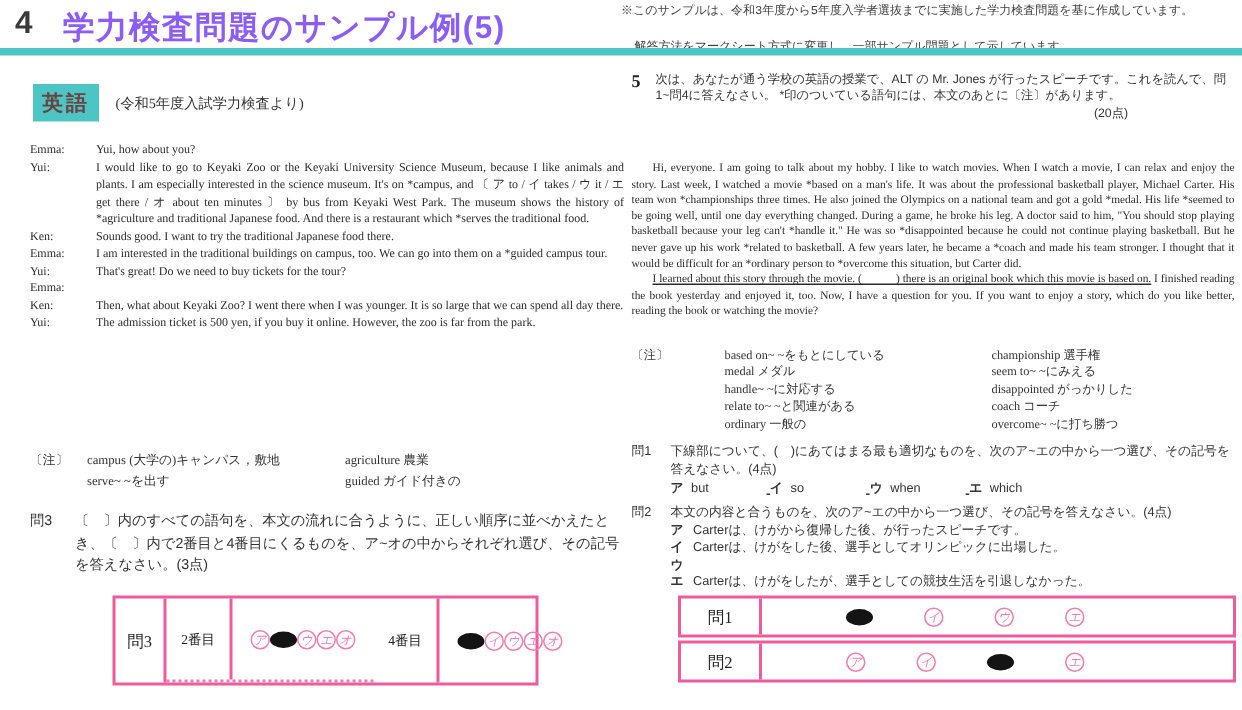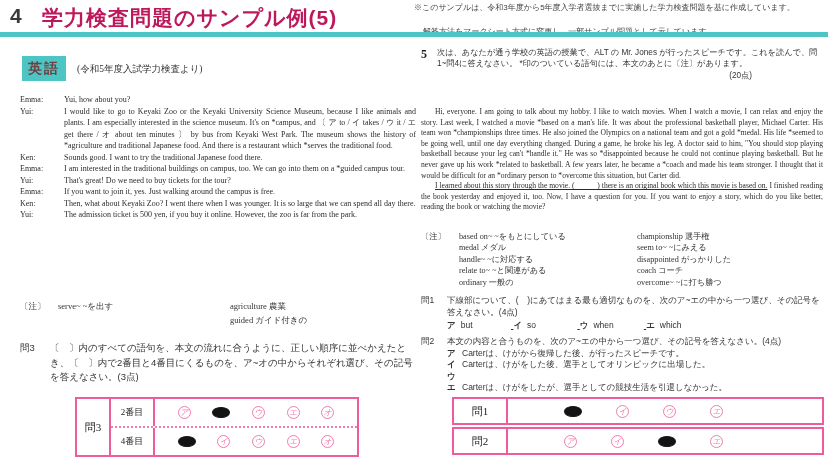--- a/index.html
+++ b/index.html
@@ -2,23 +2,23 @@
 <html><head>
 <meta charset="utf-8">
 <style>
   html,body{margin:0;padding:0;}
   body{
     width:828px;height:473px;position:relative;overflow:hidden;
     background:#ffffff;font-family:"Liberation Serif", serif;color:#2e2e2e;
   }
   
   .h-num{position:absolute;left:10px;top:4px;font:bold 21px "Liberation Sans",sans-serif;color:#3a3a3a;}
-  .h-title{position:absolute;left:42px;top:4px;font:bold 21px "Liberation Sans",sans-serif;color:#be185d;letter-spacing:1px;}
+  .h-title{position:absolute;left:42px;top:4px;font:bold 21px "Liberation Sans",sans-serif;color:#8b5cf6;letter-spacing:1px;}
   .h-bar{position:absolute;left:0;top:32px;width:828px;height:5px;background:#4ec5c5;}
-  .h-note{position:absolute;left:414px;top:3px;width:412px;font-family:Liberation Sans, sans-serif;font-size:8px;line-height:10px;color:#3f3f3f;}
+  .h-note{position:absolute;left:414px;top:3px;width:412px;font-family:Liberation Mono, monospace;font-size:8px;line-height:10px;color:#3f3f3f;}
   .h-note .l2{padding-left:9px;margin-top:14px;}
   
   .badge{position:absolute;left:22px;top:56px;width:44px;height:25px;background:#4ec5c5;
          color:#6b4242;font:bold 14px "Liberation Sans",sans-serif;letter-spacing:2px;
          display:flex;align-items:center;justify-content:center;}
   .source{position:absolute;left:77px;top:63px;font-size:9.5px;color:#333;}
   .dialogue{position:absolute;left:20px;top:94px;width:396px;font-size:8px;line-height:11.5px;color:#2c2c2c;}
   .d-row{display:flex;}
   .d-sp{width:44px;flex-shrink:0;}
   .d-tx{flex:1;text-align:justify;}
@@ -29,21 +29,21 @@
   .n-col2{flex:1;}
   .q3{position:absolute;left:20px;top:341px;width:394px;display:flex;
       font-size:9.5px;line-height:14.5px;color:#333;font-family:"Liberation Sans",sans-serif;}
   .q3 .q-label{width:30px;flex-shrink:0;}
   .q3 .q-text{flex:1;}
   
   .table-left{position:absolute;left:75px;top:397px;width:284px;height:60px;
               border:2px solid #ee5c9c;display:flex;box-sizing:border-box;background:#fff;}
   .tl-head{width:32px;border-right:2px solid #ee5c9c;display:flex;align-items:center;justify-content:center;
            font-size:11px;color:#222;flex-shrink:0;}
-  .tl-body{flex:1;display:flex;flex-direction:column;}
+  .tl-body{flex:1;display:flex;flex-direction:row;}
   .tl-row{flex:1;display:flex;align-items:stretch;}
   .tl-row.first{border-bottom:2px dotted #f07bb0;}
   .tl-label{width:42px;border-right:2px solid #ee5c9c;display:flex;align-items:center;justify-content:center;
             font-size:9px;color:#222;flex-shrink:0;}
   .tl-opts{flex:1;display:flex;align-items:center;justify-content:space-around;padding:0 12px;}
   
   .opt{display:inline-flex;width:13px;height:13px;border:1px solid #f17cb0;border-radius:50%;
        color:#f17cb0;font-size:8px;align-items:center;justify-content:center;
        font-family:"Liberation Sans",sans-serif;font-style:italic;box-sizing:border-box;flex-shrink:0;}
   .opt.filled{width:18px;height:11px;background:#141414;border-color:#141414;border-radius:50%;}
@@ -52,21 +52,21 @@
            font-size:8.2px;line-height:11px;color:#333;font-family:"Liberation Sans",sans-serif;}
   .r-intro .q5num{width:16px;flex-shrink:0;font:bold 12px "Liberation Serif",serif;color:#222;}
   .r-intro .q5tx{flex:1;}
   .r-points{position:absolute;left:422px;top:70px;width:330px;text-align:right;font-size:8.2px;color:#333;
             font-family:"Liberation Sans",sans-serif;}
   .speech{position:absolute;left:421px;top:87px;width:402px;font-size:7.6px;line-height:10.6px;
           text-align:justify;color:#2c2c2c;margin-top:20px;}
   .speech p{margin:0;text-indent:14px;}
   .ul{text-decoration:underline;}
   .notes-right{position:absolute;left:421px;top:231px;width:404px;font-size:8.2px;line-height:11.4px;}
-  .notes-right .n-col1{width:178px;}
+  .notes-right .n-col1{width:178px;margin-left:24px;}
   .qblock{position:absolute;width:404px;font-size:8.5px;line-height:11.5px;color:#333;
           font-family:"Liberation Sans",sans-serif;}
   .q1{left:421px;top:295px;}
   .q2{left:421px;top:336px;}
   .q-head{display:flex;}
   .q-head .q-label{width:26px;flex-shrink:0;}
   .q-head .q-text{flex:1;}
   .q1-opts{padding-left:26px;padding-top:2px;text-decoration:underline;}
   .q1-opt{display:inline-block;width:64px;}
   .q1-opt b{font-weight:bold;margin-right:5px;}
@@ -110,35 +110,35 @@
   <div class="d-row">
       <span class="d-sp">Emma:</span>
       <span class="d-tx">I am interested in the traditional buildings on campus, too.  We can go into them on a *guided campus tour.</span>
     </div>
   <div class="d-row">
       <span class="d-sp">Yui:</span>
       <span class="d-tx">That's great!  Do we need to buy tickets for the tour?</span>
     </div>
   <div class="d-row">
       <span class="d-sp">Emma:</span>
-      <span class="d-tx">If you want to join it, yes.  Just walking around the campus is free.</span>
     </div>
   <div class="d-row">
       <span class="d-sp">Ken:</span>
       <span class="d-tx">Then, what about Keyaki Zoo?  I went there when I was younger.  It is so large that we can spend all day there.</span>
     </div>
   <div class="d-row">
       <span class="d-sp">Yui:</span>
       <span class="d-tx">The admission ticket is 500 yen, if you buy it online.  However, the zoo is far from the park.</span>
     </div>
 </div>
 
 <div class="notes notes-left">
   <span class="n-label">〔注〕</span>
   <div class="n-col1">
+    <div>campus (大学の)キャンパス，敷地</div>
     <div>serve~ ~を出す</div>
   </div>
   <div class="n-col2">
     <div>agriculture 農業</div>
     <div>guided ガイド付きの</div>
   </div>
 </div>
 
 <div class="q3">
   <span class="q-label">問3</span>

